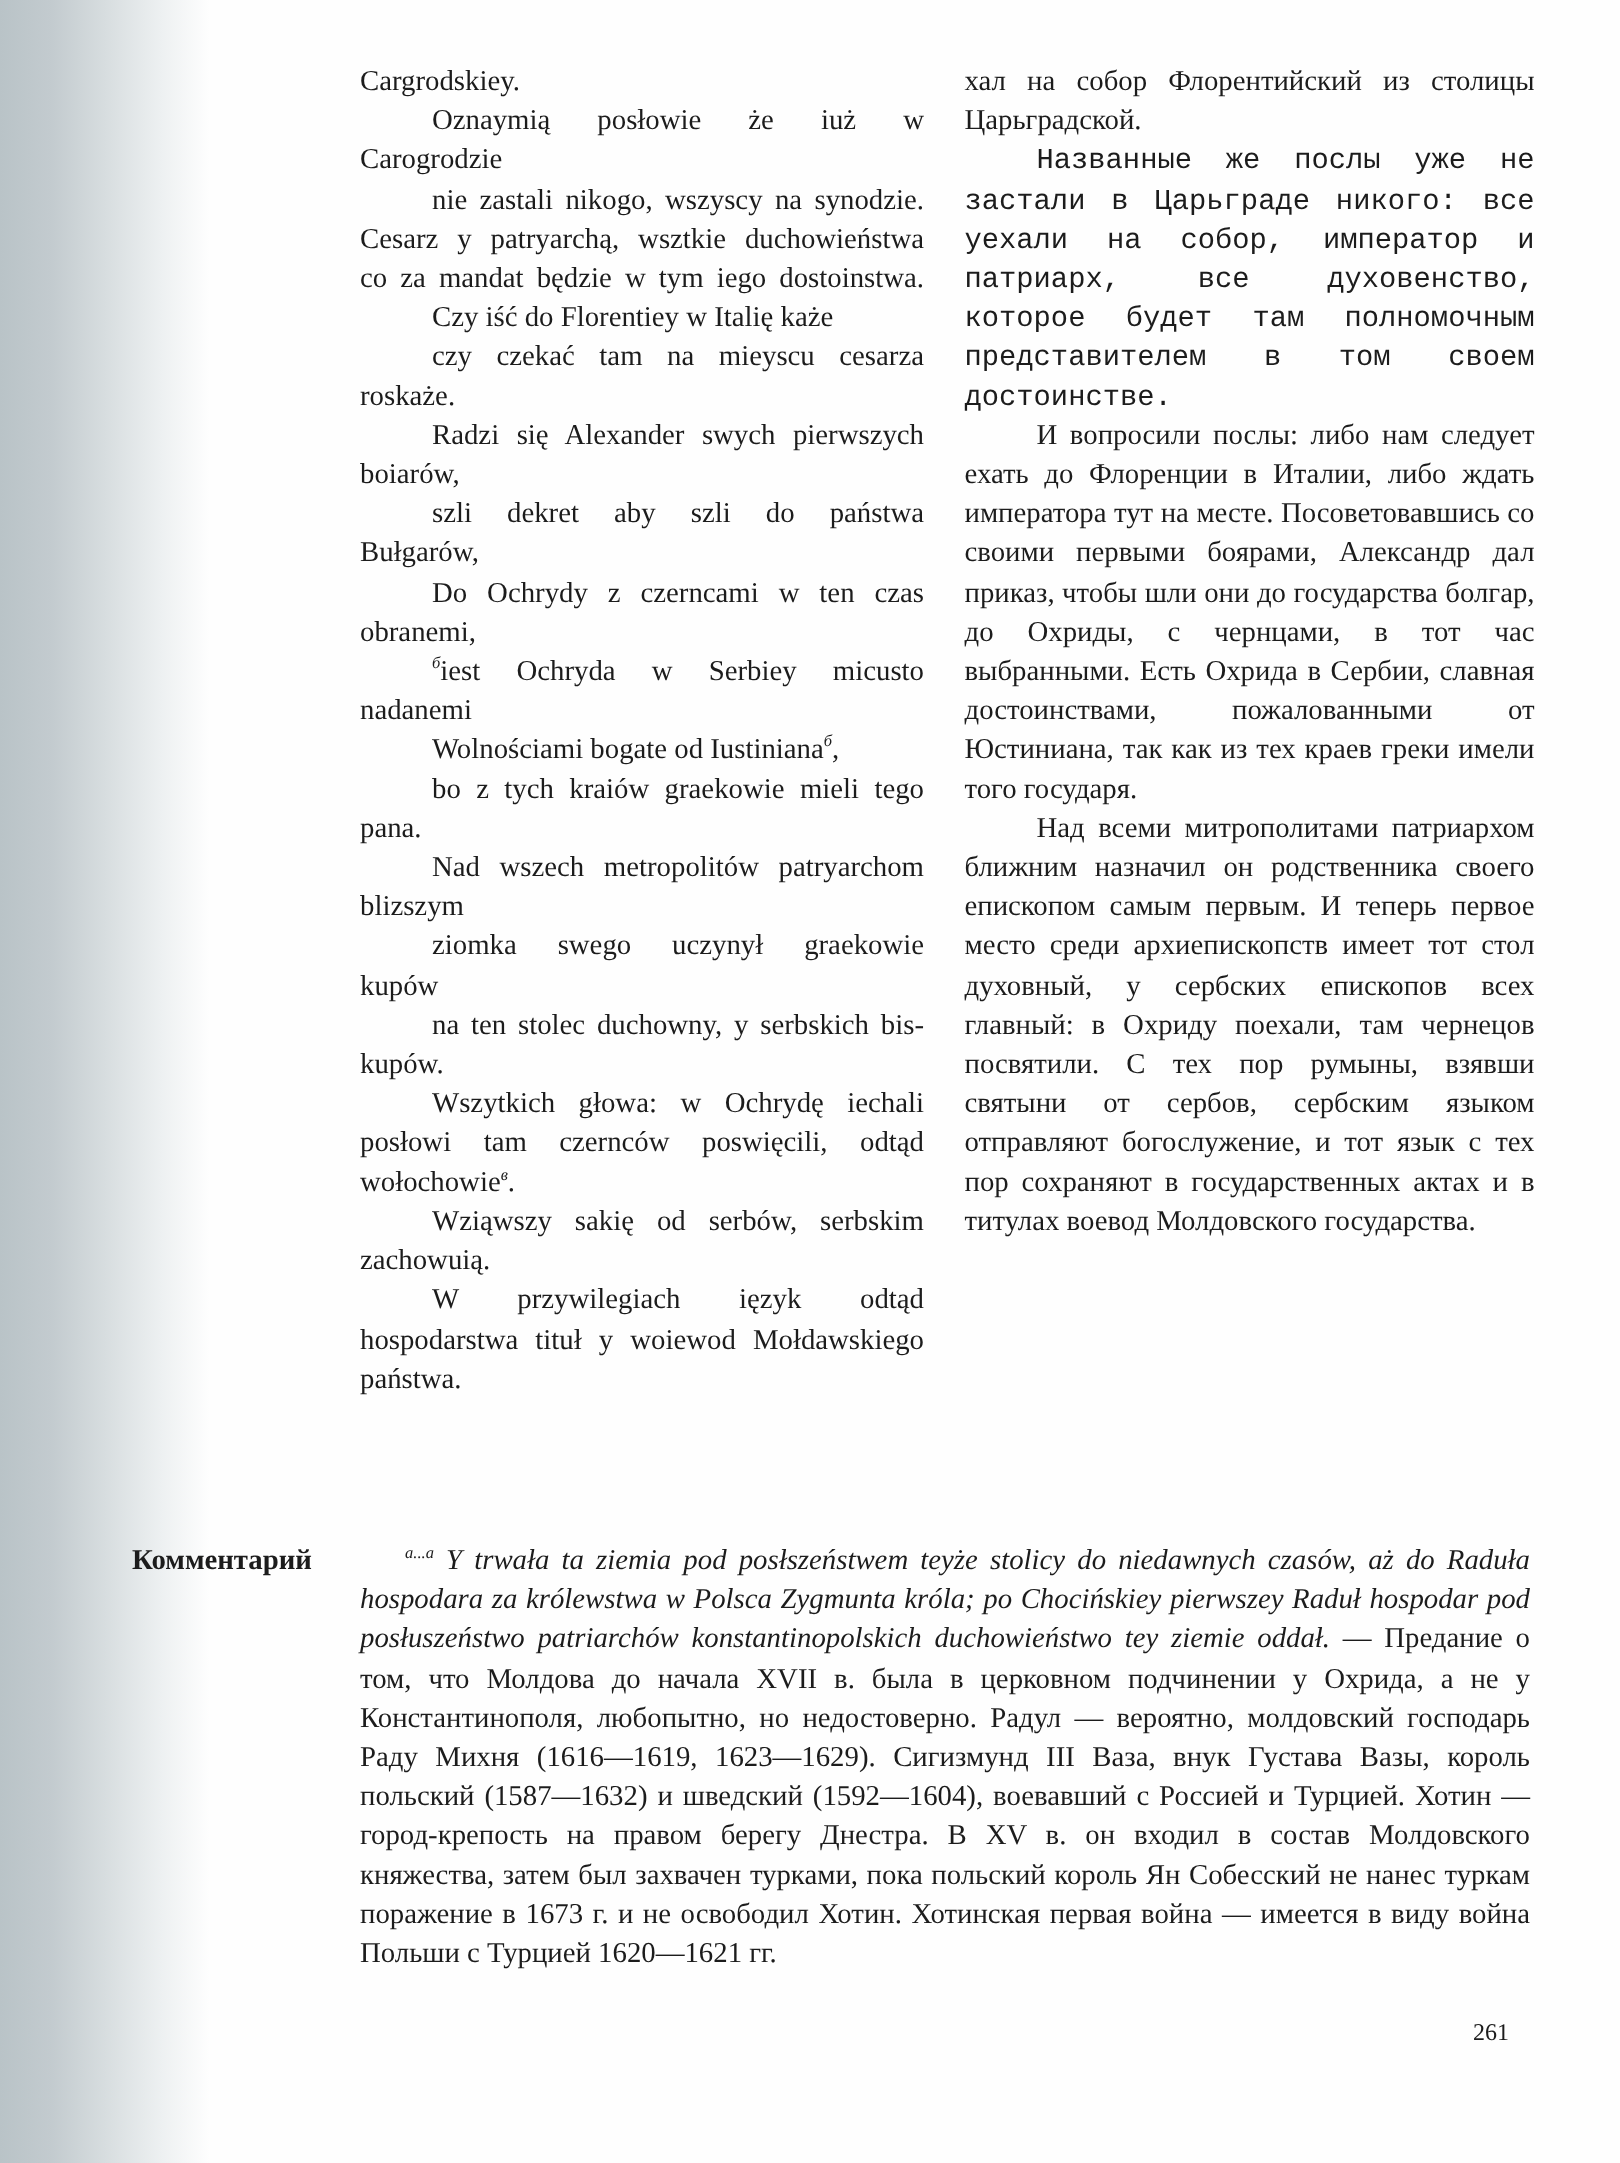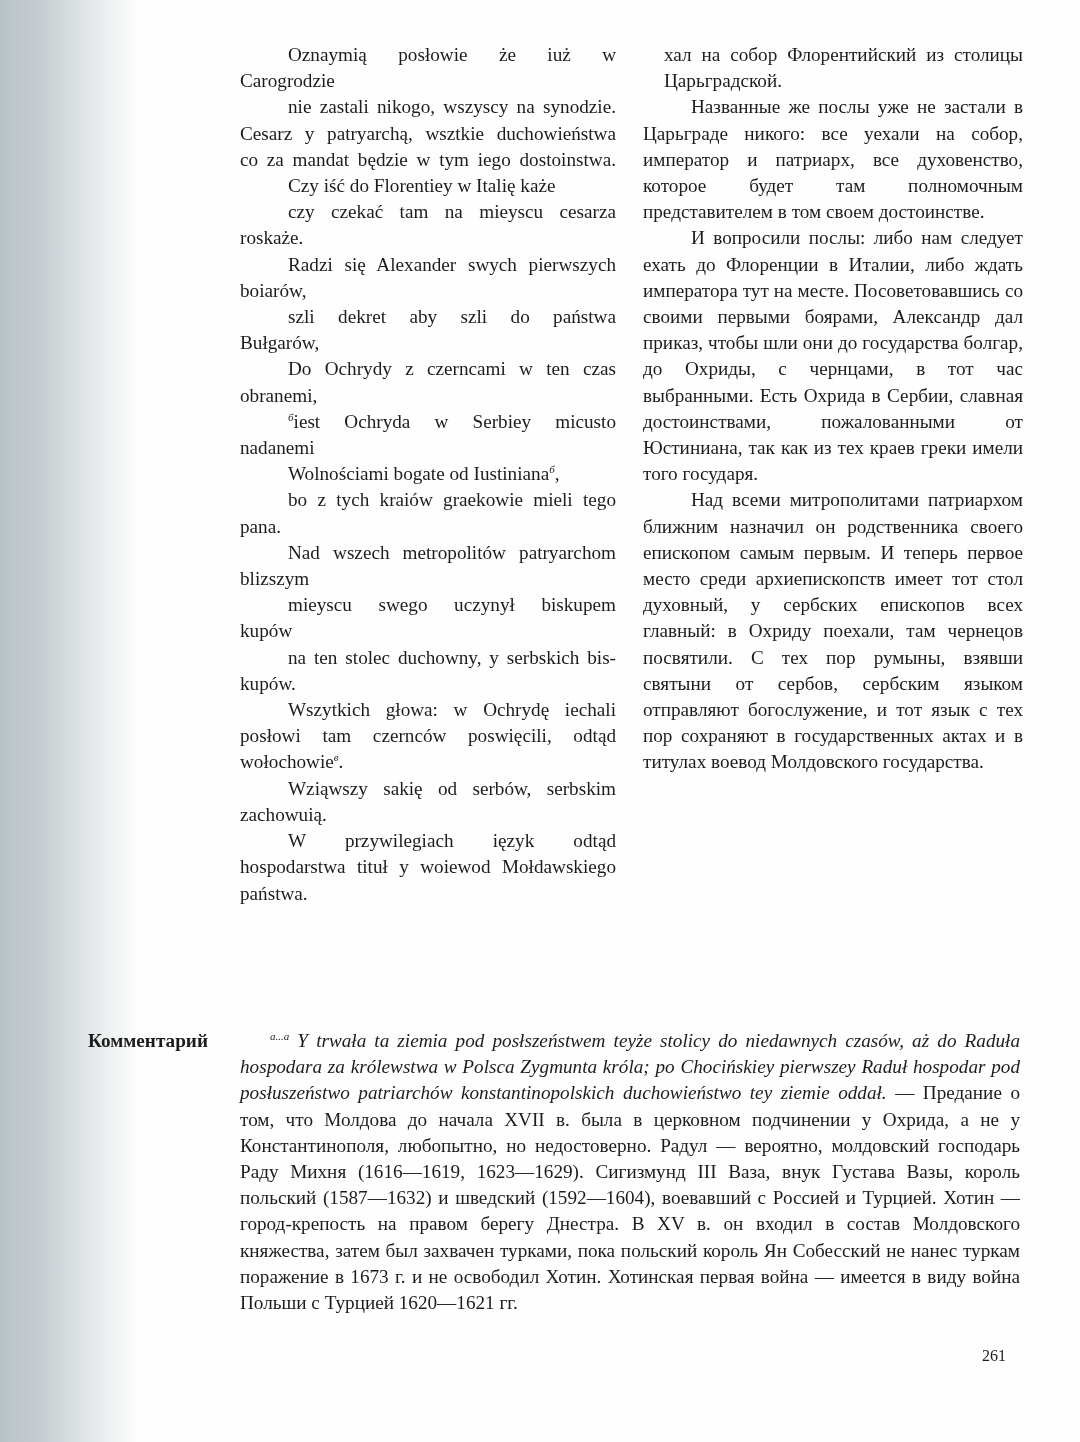--- a/index.html
+++ b/index.html
@@ -90,20 +90,21 @@
       font-size: 16px;
       line-height: 26px;
     }
   </style>
 </head>
 <body>
 
 <div class="gutter-shadow"></div>
 
 <div class="col col-left" id="left-col">
+    <span class="verse-line"><span>Cargrodskiey.</span></span>
     <span class="verse-line indent spread"><span>Oznaymią posłowie że iuż w</span></span>
     <span class="verse-line"><span>Carogrodzie</span></span>
     <span class="verse-line indent spread"><span>nie zastali nikogo, wszyscy na synodzie.</span></span>
     <span class="verse-line spread"><span>Cesarz y patryarchą, wsztkie duchowieństwa</span></span>
     <span class="verse-line spread"><span>co za mandat będzie w tym iego dostoinstwa.</span></span>
     <span class="verse-line indent"><span>Czy iść do Florentiey w Italię każe</span></span>
     <span class="verse-line indent spread"><span>czy czekać tam na mieyscu cesarza</span></span>
     <span class="verse-line"><span>roskaże.</span></span>
     <span class="verse-line indent spread"><span>Radzi się Alexander swych pierwszych</span></span>
     <span class="verse-line"><span>boiarów,</span></span>
@@ -111,37 +112,37 @@
     <span class="verse-line"><span>Bułgarów,</span></span>
     <span class="verse-line indent spread"><span>Do Ochrydy z czerncami w ten czas</span></span>
     <span class="verse-line"><span>obranemi,</span></span>
     <span class="verse-line indent spread"><sup>б</sup><span>iest Ochryda w Serbiey micusto</span></span>
     <span class="verse-line"><span>nadanemi</span></span>
     <span class="verse-line indent"><span>Wolnościami bogate od Iustiniana</span><sup>б</sup>,</span>
     <span class="verse-line indent spread"><span>bo z tych kraiów graekowie mieli tego</span></span>
     <span class="verse-line"><span>pana.</span></span>
     <span class="verse-line indent spread"><span>Nad wszech metropolitów patryarchom</span></span>
     <span class="verse-line"><span>blizszym</span></span>
-    <span class="verse-line indent spread"><span>mieyscu swego uczynył biskupem</span></span>
+    <span class="verse-line indent spread"><span>ziomka swego uczynył graekowie</span></span>
     <span class="verse-line"><span>kupów</span></span>
     <span class="verse-line indent spread"><span>na ten stolec duchowny, y serbskich bis-</span></span>
     <span class="verse-line"><span>kupów.</span></span>
     <span class="verse-line indent spread"><span>Wszytkich głowa: w Ochrydę iechali</span></span>
     <span class="verse-line spread"><span>posłowi tam czernców poswięcili, odtąd</span></span>
     <span class="verse-line"><span>wołochowie</span><sup>в</sup>.</span>
     <span class="verse-line indent spread"><span>Wziąwszy sakię od serbów, serbskim</span></span>
     <span class="verse-line"><span>zachowuią.</span></span>
     <span class="verse-line indent spread"><span>W przywilegiach ięzyk odtąd</span></span>
     <span class="verse-line spread"><span>hospodarstwa tituł y woiewod Mołdawskiego</span></span>
     <span class="verse-line"><span>państwa.</span></span>
   </div>
 
 <div class="col col-right" id="right-col">
-    <p class="para noindent" lang="ru" style="hyphens: auto; margin-left: 21px;">хал на собор Флорентийский из столицы Царьградской.</p>
-    <p class="para" lang="ru" style="hyphens: auto;">Названные же послы уже не застали в Царьграде никого: все уехали на собор, император и патриарх, все духовенство, которое будет там полномочным представителем в том своем достоинстве.</p>
+    <p class="para noindent" lang="ru" style="hyphens: auto;">хал на собор Флорентийский из столицы Царьградской.</p>
+    <p class="para" lang="ru" style="hyphens: auto; font-family: Liberation Mono, monospace;">Названные же послы уже не застали в Царьграде никого: все уехали на собор, император и патриарх, все духовенство, которое будет там полномочным представителем в том своем достоинстве.</p>
     <p class="para" lang="ru" style="hyphens: auto;">И вопросили послы: либо нам следует ехать до Флоренции в Италии, либо ждать императора тут на месте. Посоветовавшись со своими первыми боярами, Александр дал приказ, чтобы шли они до государства болгар, до Охриды, с чернцами, в тот час выбранными. Есть Охрида в Сербии, славная достоинствами, пожалованными от Юстиниана, так как из тех краев греки имели того государя.</p>
     <p class="para" lang="ru" style="hyphens: auto;">Над всеми митрополитами патриархом ближним назначил он родственника своего епископом самым первым. И теперь первое место среди архиепископств имеет тот стол духовный, у сербских епископов всех главный: в Охриду поехали, там чернецов посвятили. С тех пор румыны, взявши святыни от сербов, сербским языком отправляют богослужение, и тот язык с тех пор сохраняют в государственных актах и в титулах воевод Молдовского государства.</p>
   </div>
 
 <div class="commentary-label">Комментарий</div>
 
 <p class="commentary-body"><sup>а...а</sup> <em>Y trwała ta ziemia pod posłszeństwem teyże stolicy do niedawnych czasów, aż do Raduła hospodara za królewstwa w Polsca Zygmunta króla; po Chocińskiey pierwszey Raduł hospodar pod posłuszeństwo patriarchów konstantinopolskich duchowieństwo tey ziemie oddał.</em><span> — Предание о том, что Молдова до начала XVII в. была в церковном подчинении у Охрида, а не у Константинополя, любопытно, но недостоверно. Радул — вероятно, молдовский господарь Раду Михня (1616—1619, 1623—1629). Сигизмунд III Ваза, внук Густава Вазы, король польский (1587—1632) и шведский (1592—1604), воевавший с Россией и Турцией. Хотин — город-крепость на правом берегу Днестра. В XV в. он входил в состав Молдовского княжества, затем был захвачен турками, пока польский король Ян Собесский не нанес туркам поражение в 1673 г. и не освободил Хотин. Хотинская первая война — имеется в виду война Польши с Турцией 1620—1621 гг.</span></p>
 
 <div class="page-number">261</div>
 

